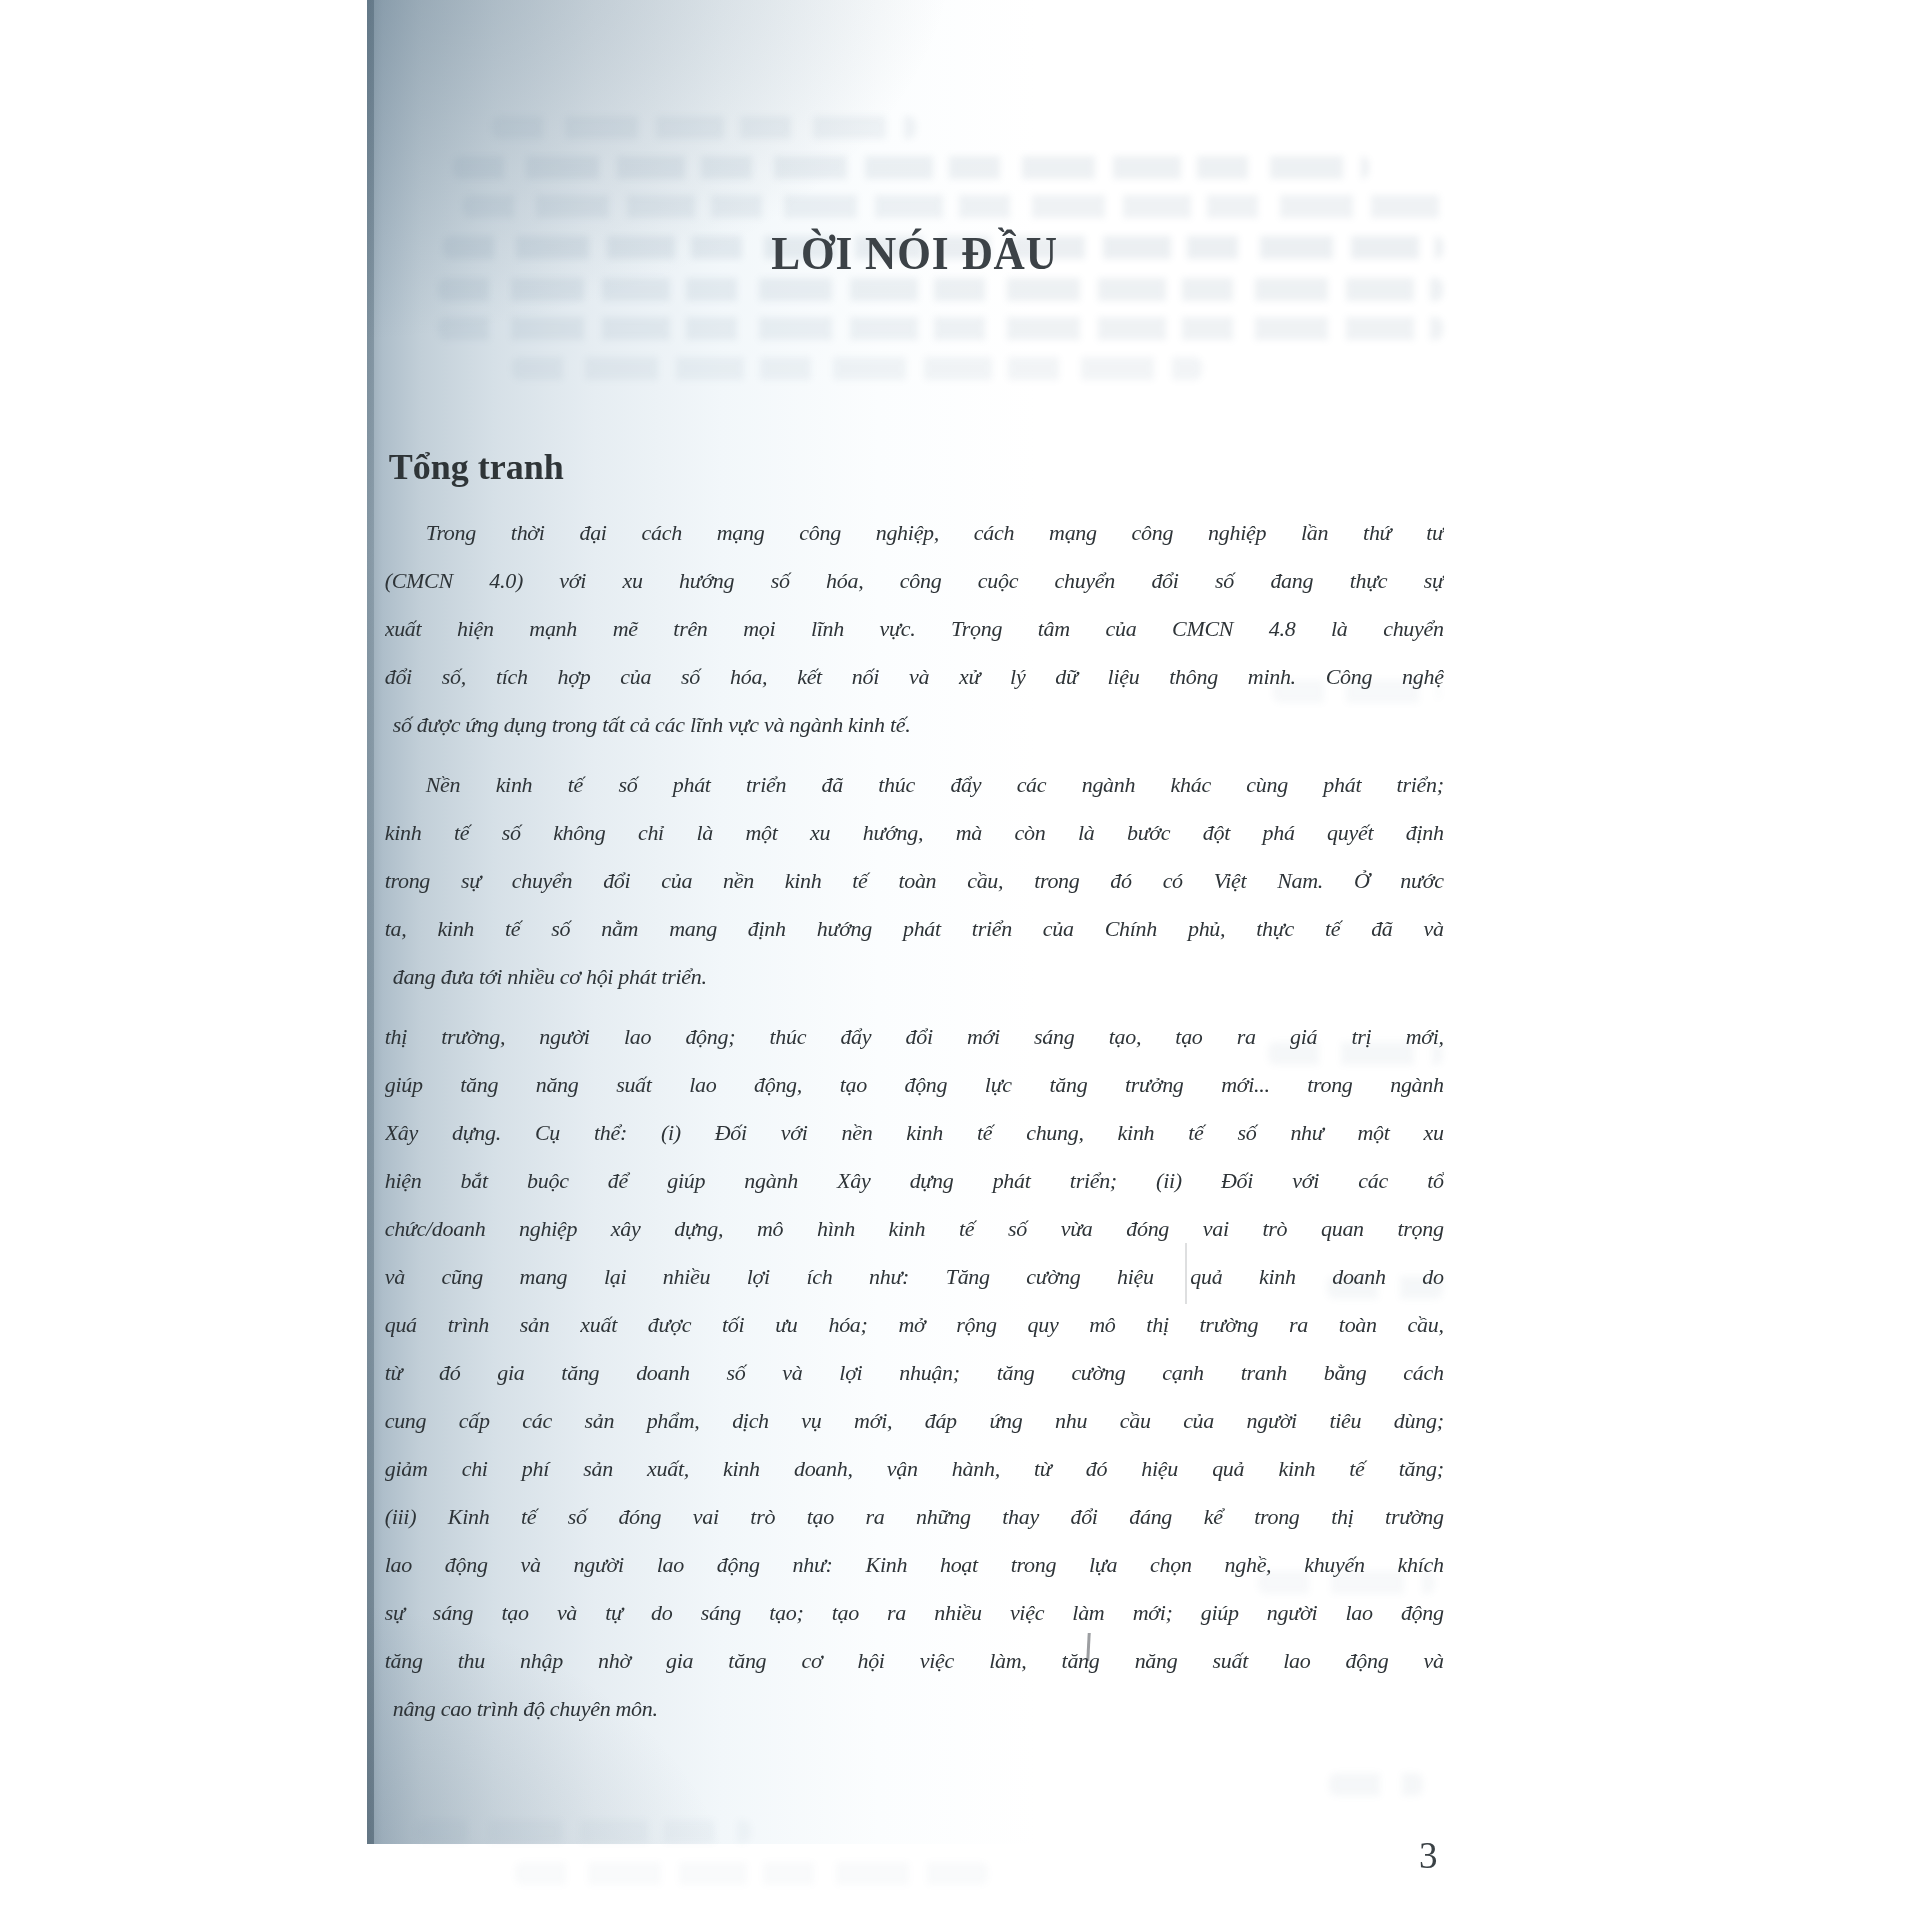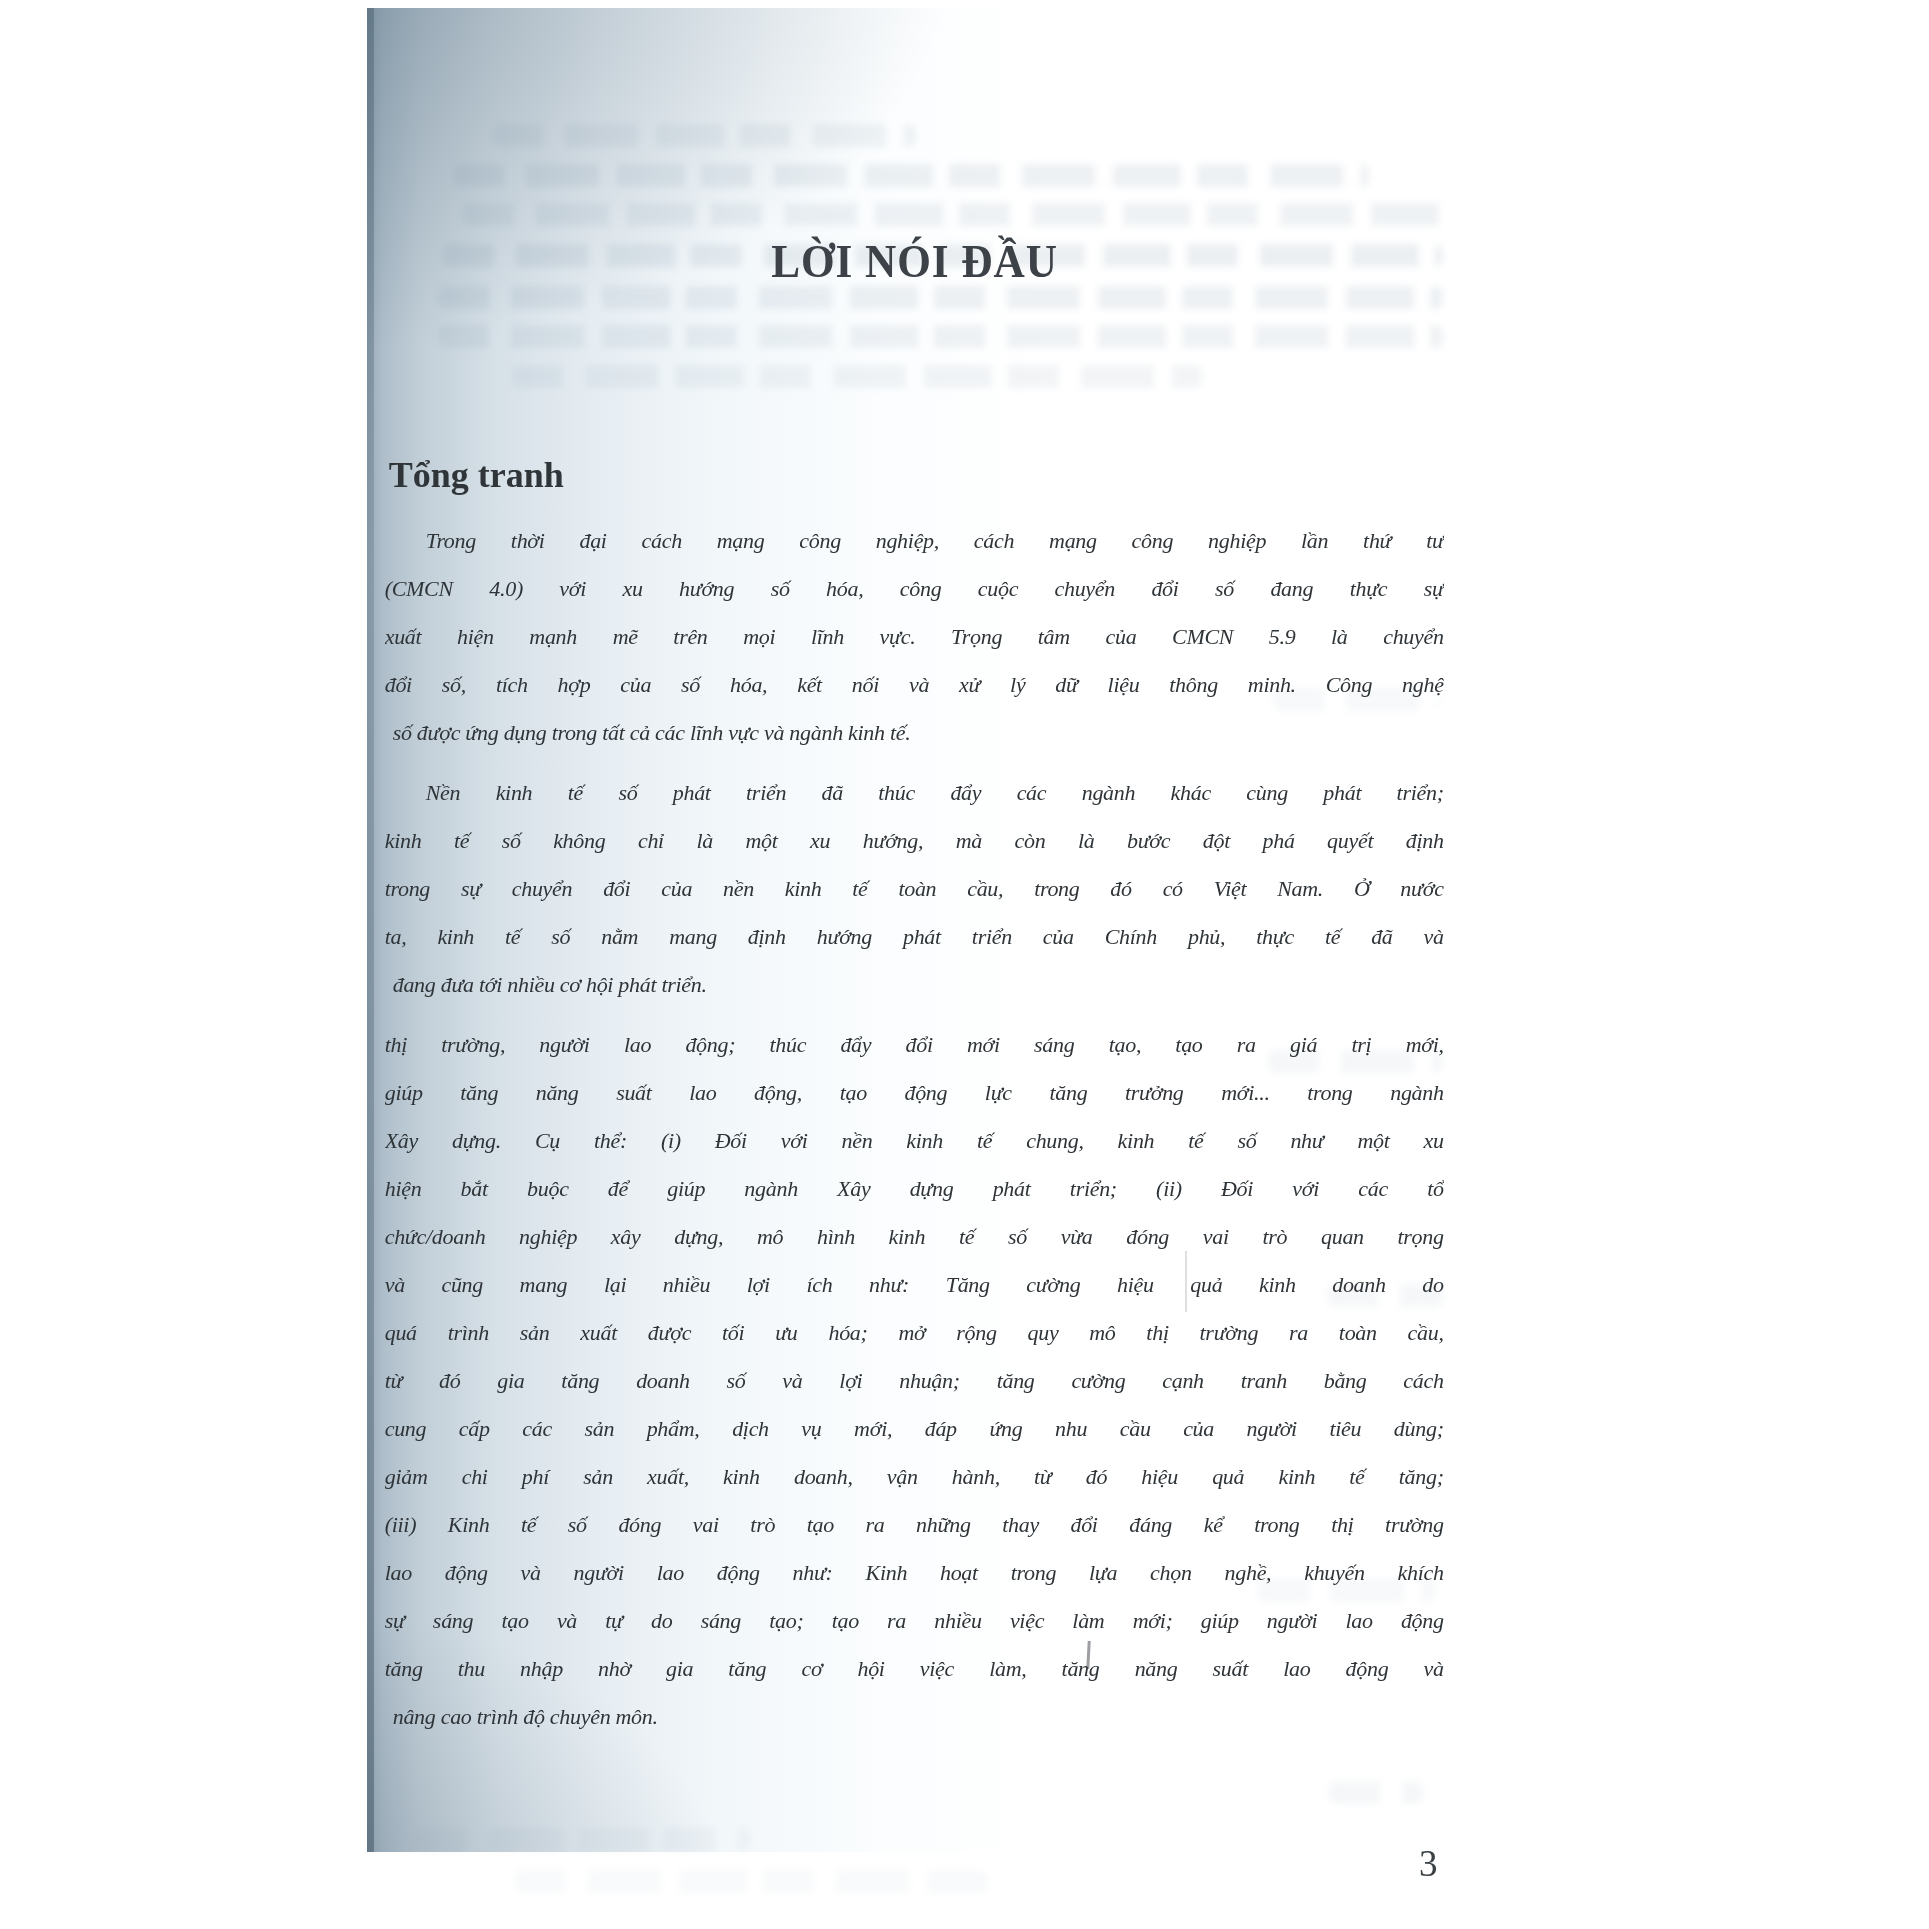--- a/index.html
+++ b/index.html
@@ -2,21 +2,21 @@
 <html><head>
 <meta charset="utf-8">
 <style>
   html,body{margin:0;padding:0;background:#ffffff;}
   .canvas{
     position:relative;width:1930px;height:1930px;background:#ffffff;overflow:hidden;
     font-family:"Liberation Serif","DejaVu Serif",serif;
   }
   
   .page{
-    position:absolute;left:367px;top:8px;width:1327px;height:1844px;
+    position:absolute;left:367px;top:0;width:1327px;height:1844px;
     background:
       radial-gradient(985px 611px at -4% -3%, rgba(66,92,112,0.40), rgba(66,92,112,0) 65%),
       radial-gradient(749px 532px at -6% 104%, rgba(78,100,118,0.28), rgba(78,100,118,0) 60%),
       linear-gradient(to right,
         #98a9b5 0px, #aebeca 15.8px, #c2cfd8 54px, #d6e0e7 128px,
         #e6edf2 227px, #f2f7fa 355px, #fbfdfe 512px, #ffffff 670px);
     text-decoration: underline;
   }
   .page::before{ 
     content:"";position:absolute;left:0;top:0;width:6.9px;height:100%;
@@ -84,21 +84,21 @@
     <div class="speck" style="left:720px;top:1633px;width:3px;height:27.6px;opacity:.55;transform:rotate(3deg);"></div>
     <div class="speck" style="left:818px;top:1243px;width:2px;height:61px;opacity:.18;"></div>
 
     <h1 class="title">LỜI NÓI ĐẦU</h1>
     <h2 class="section">Tổng tranh</h2>
 
     <div class="body-text" id="paragraphs">
         <div class="para">
           <div class="line first">Trong thời đại cách mạng công nghiệp, cách mạng công nghiệp lần thứ tư</div>
           <div class="line">(CMCN 4.0) với xu hướng số hóa, công cuộc chuyển đổi số đang thực sự</div>
-          <div class="line">xuất hiện mạnh mẽ trên mọi lĩnh vực. Trọng tâm của CMCN 5.9 là chuyển</div>
+          <div class="line">xuất hiện mạnh mẽ trên mọi lĩnh vực. Trọng tâm của CMCN 4.8 là chuyển</div>
           <div class="line">đổi số, tích hợp của số hóa, kết nối và xử lý dữ liệu thông minh. Công nghệ</div>
           <div class="line last">số được ứng dụng trong tất cả các lĩnh vực và ngành kinh tế.</div>
         </div>
         <div class="para">
           <div class="line first">Nền kinh tế số phát triển đã thúc đẩy các ngành khác cùng phát triển;</div>
           <div class="line">kinh tế số không chỉ là một xu hướng, mà còn là bước đột phá quyết định</div>
           <div class="line">trong sự chuyển đổi của nền kinh tế toàn cầu, trong đó có Việt Nam. Ở nước</div>
           <div class="line">ta, kinh tế số nằm mang định hướng phát triển của Chính phủ, thực tế đã và</div>
           <div class="line last">đang đưa tới nhiều cơ hội phát triển.</div>
         </div>

